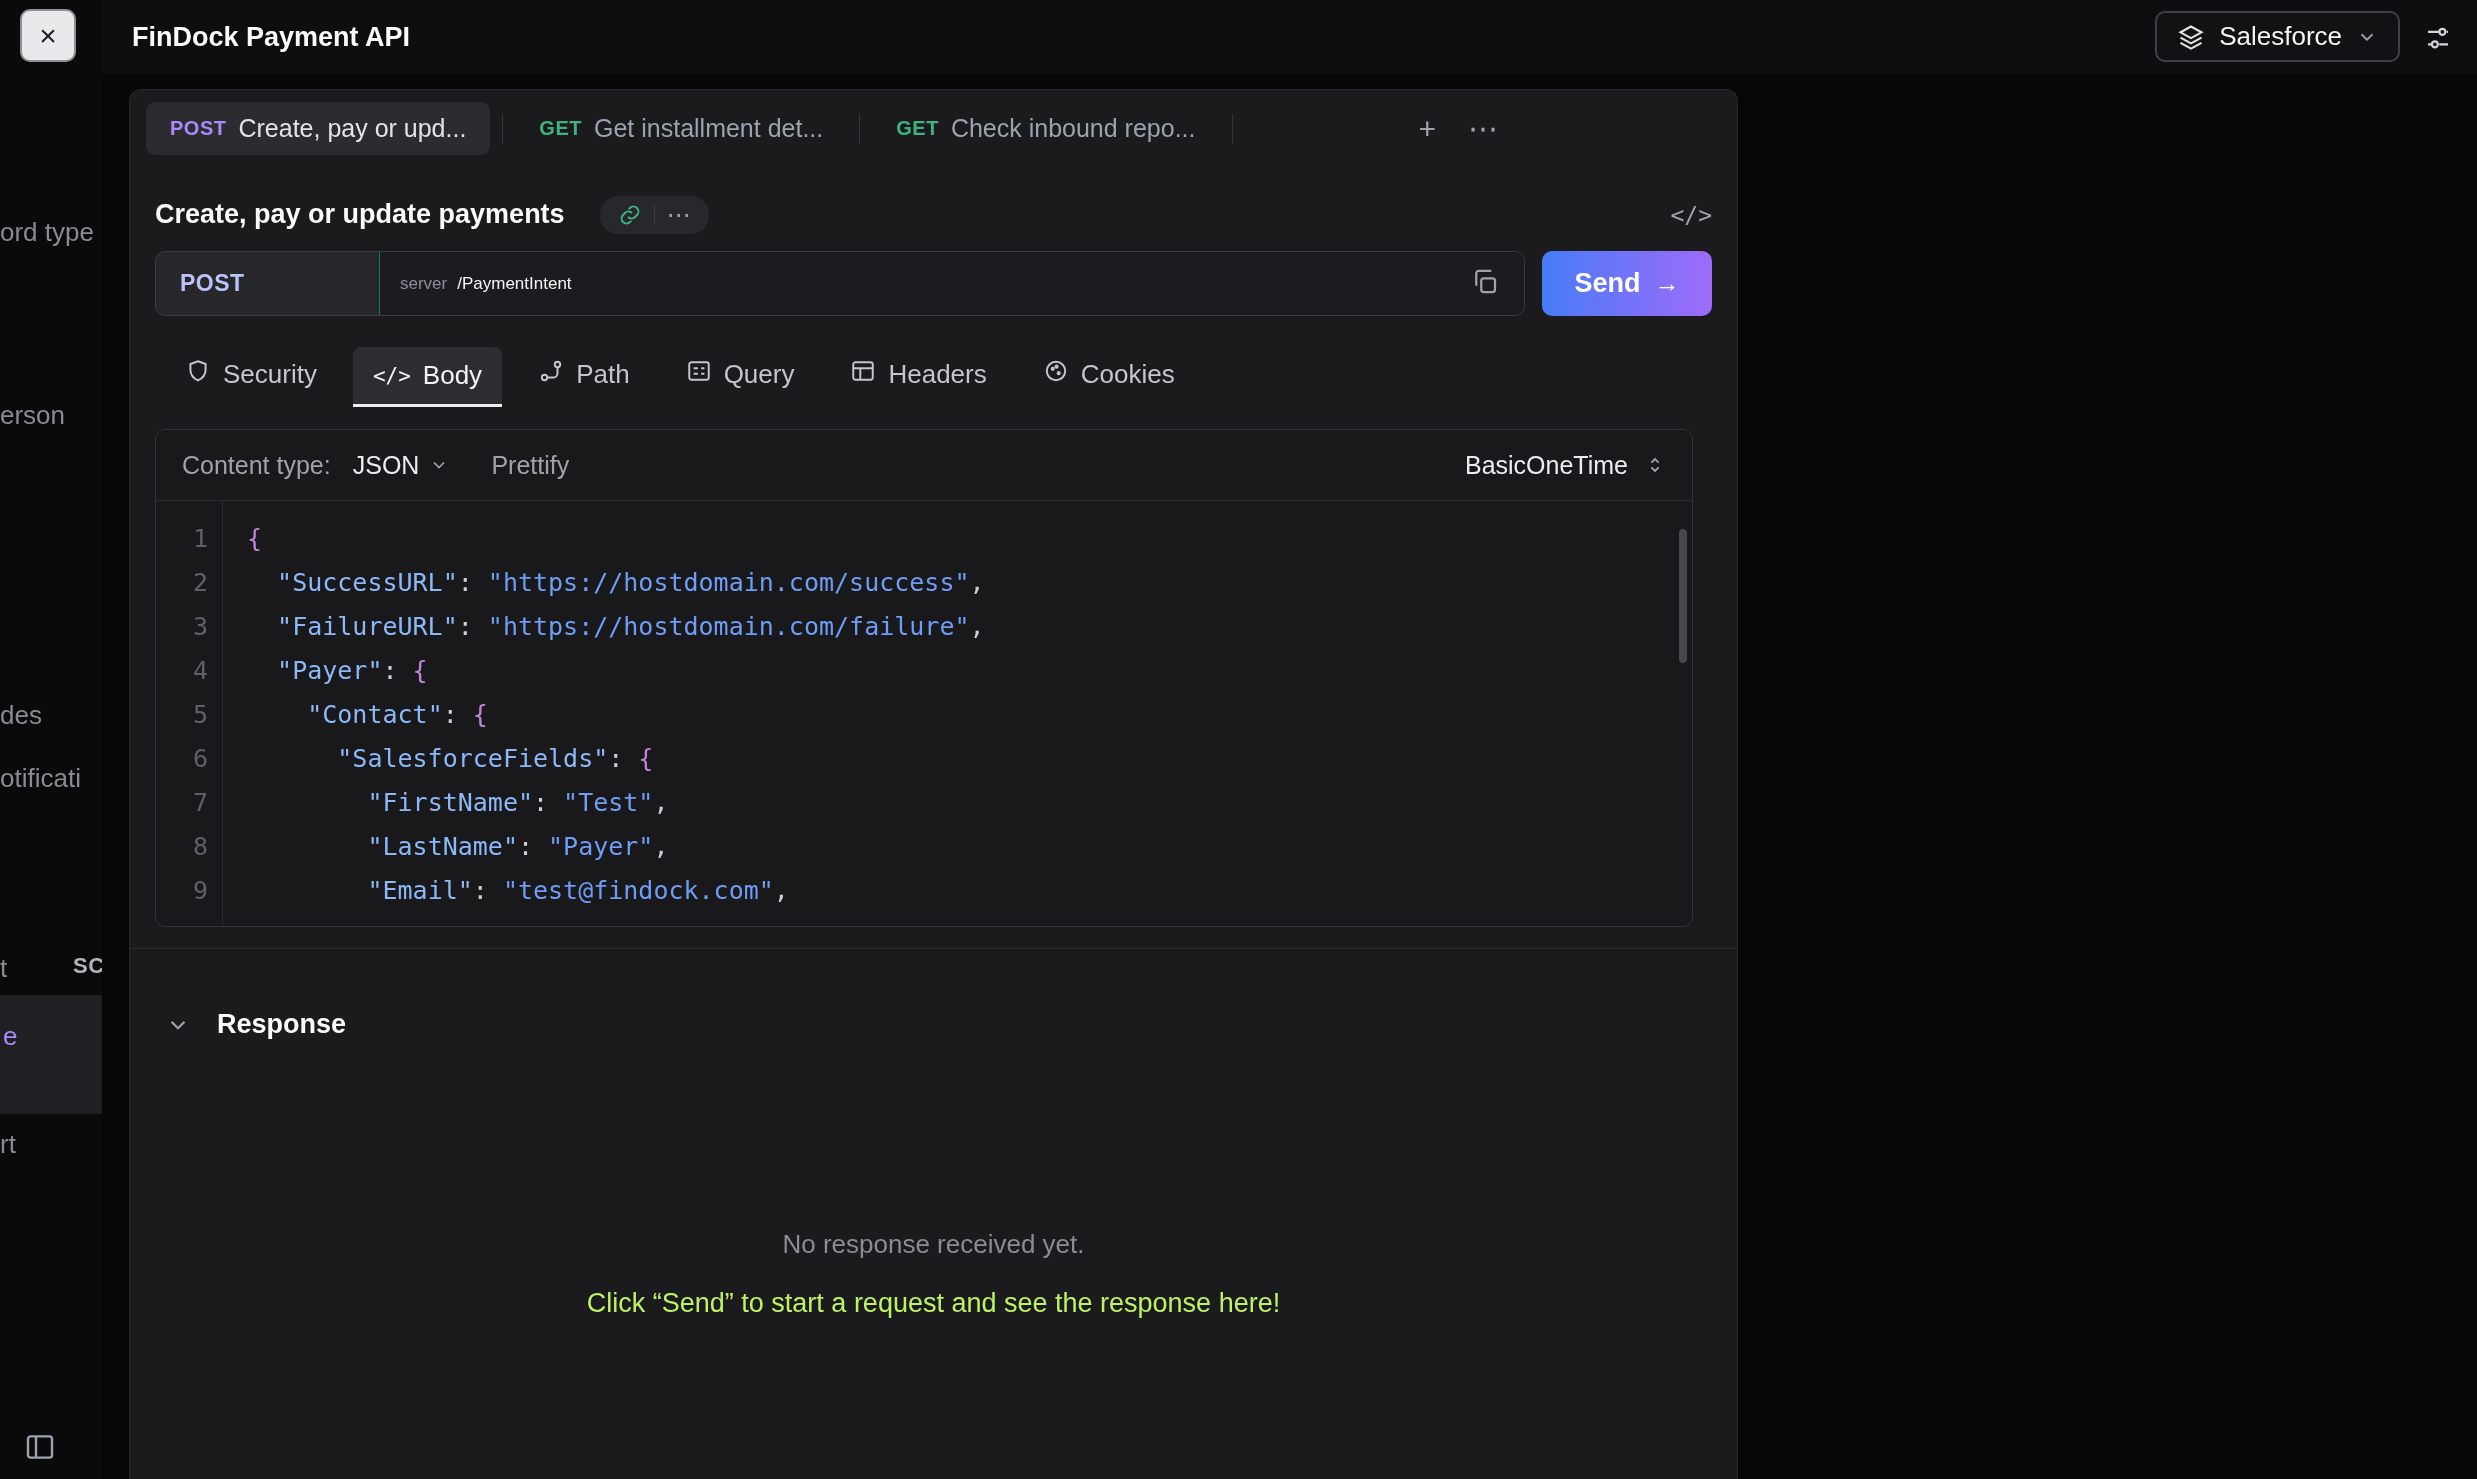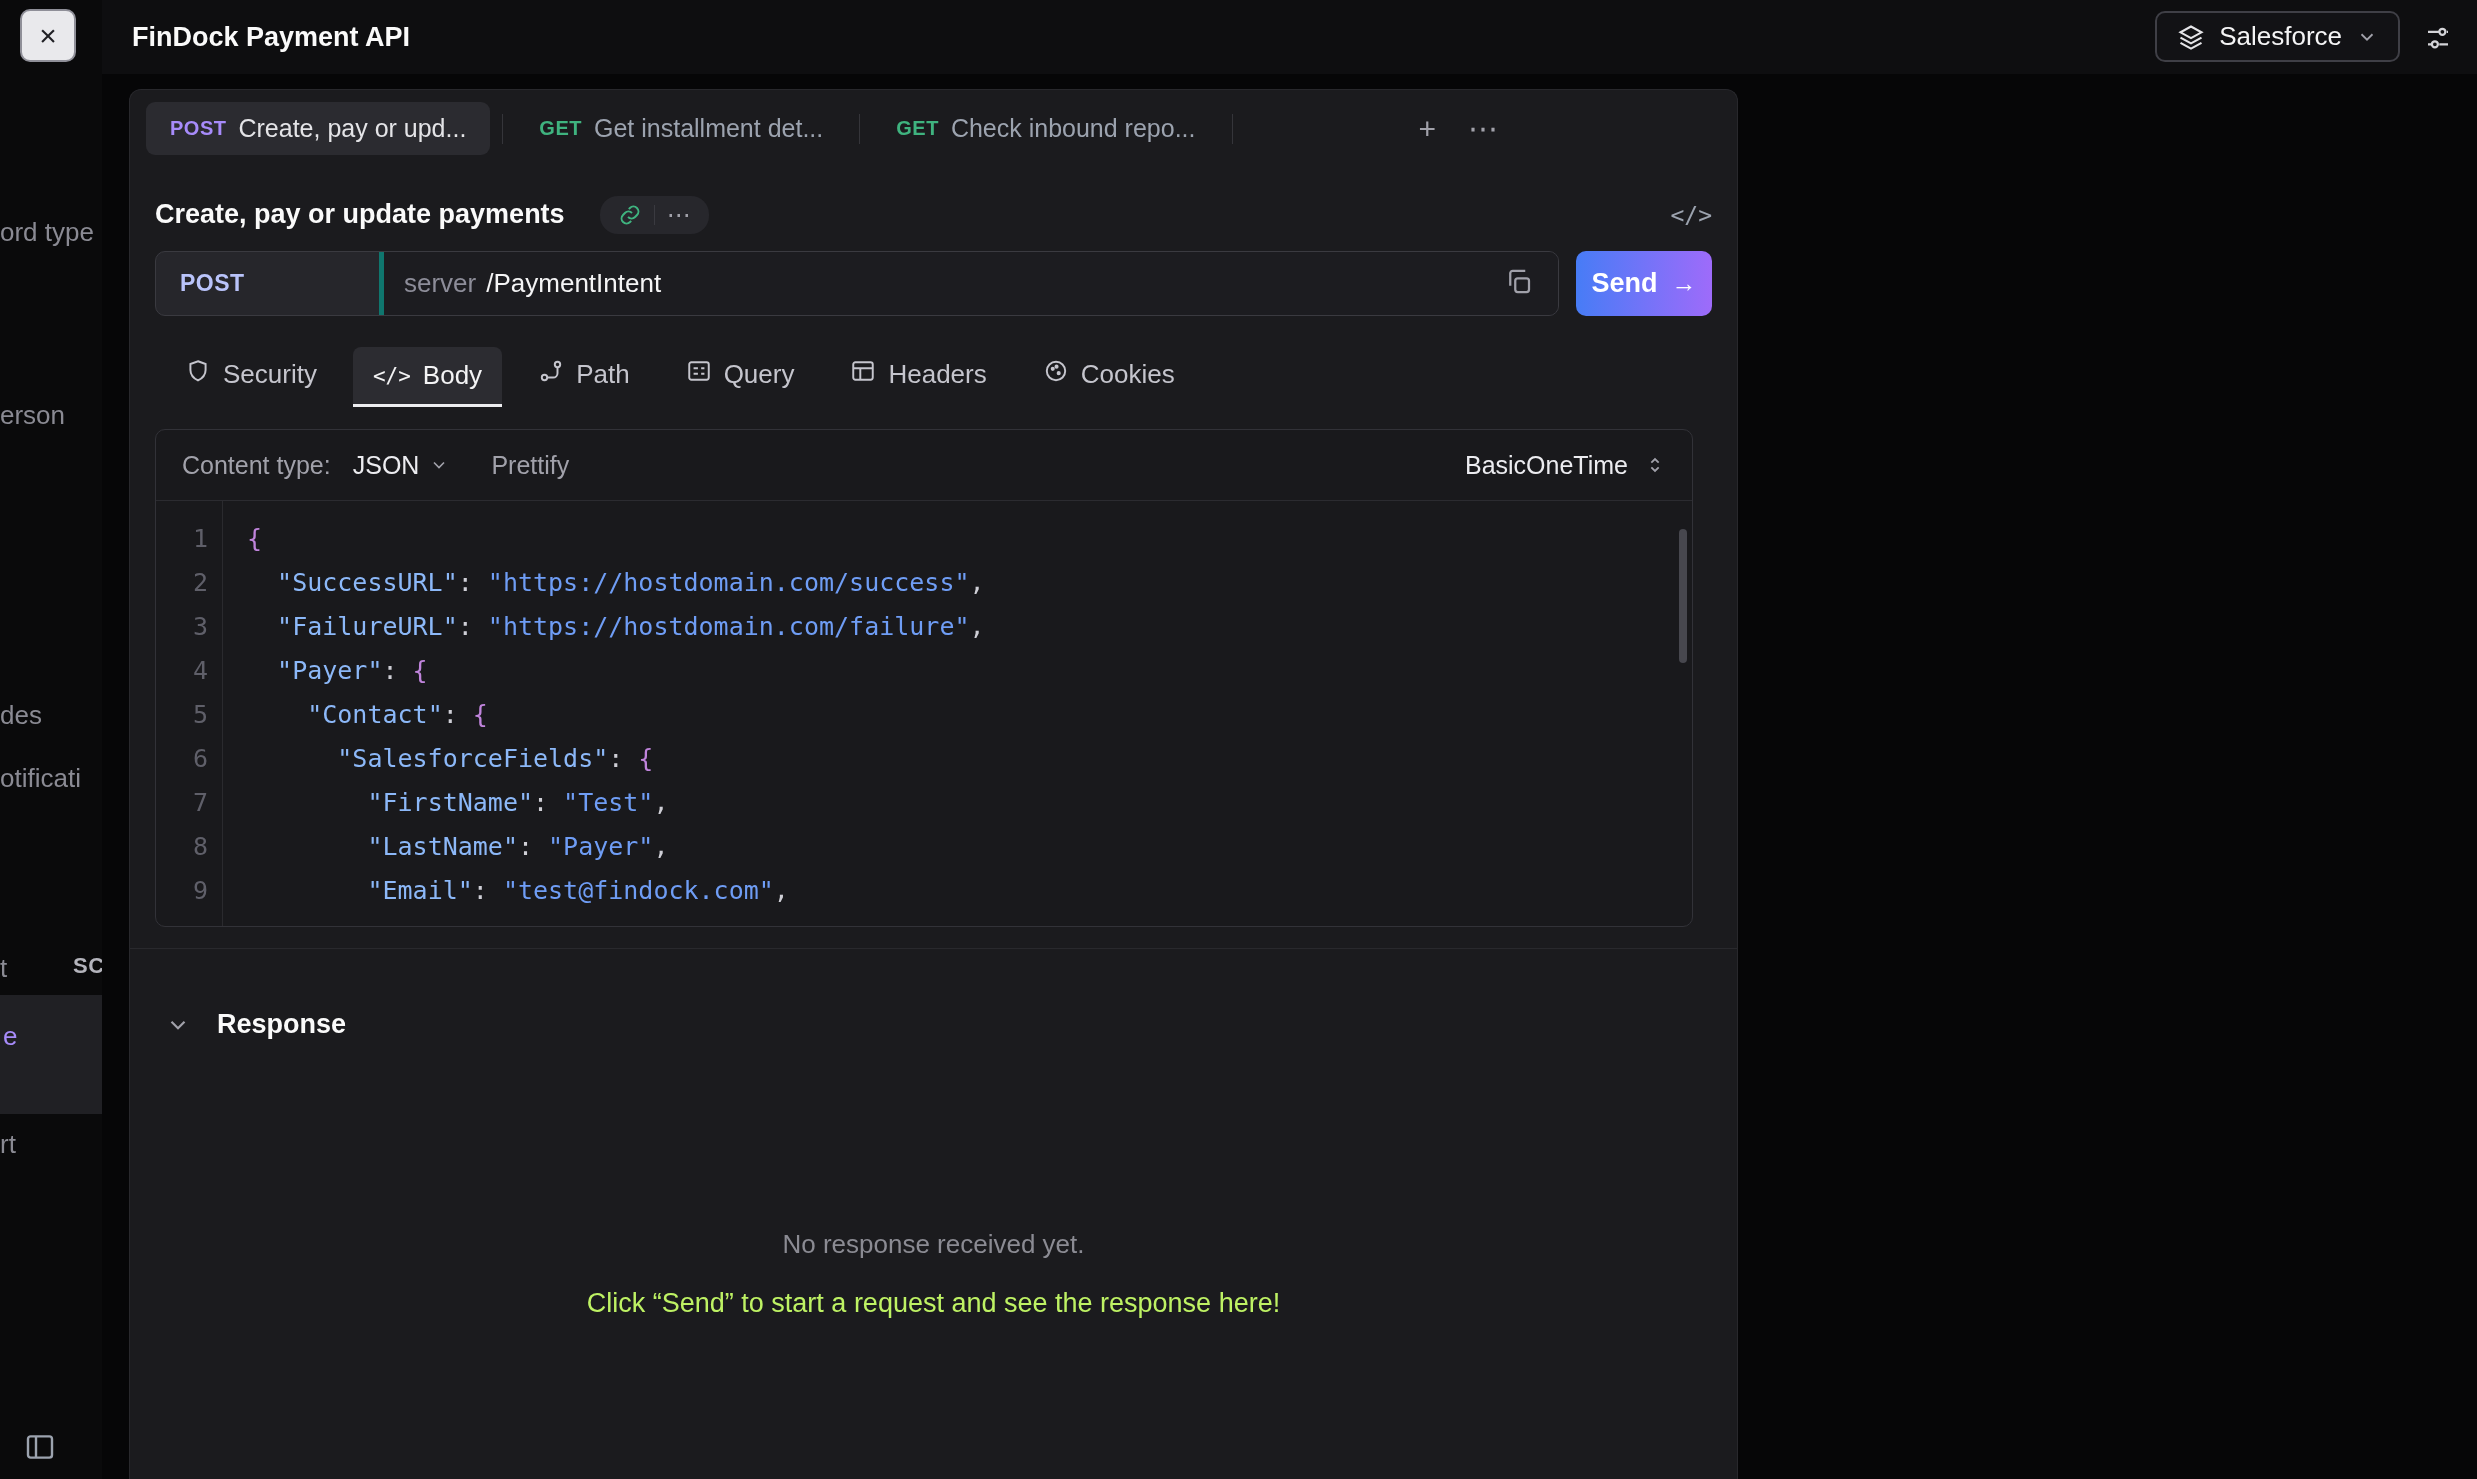--- a/index.html
+++ b/index.html
@@ -75,26 +75,26 @@
   .op-code-icon { margin-left:auto; color:#9ca3af; font-size:23px;
                   font-family:"DejaVu Sans Mono",monospace; cursor:pointer; }
 
   .req-row { position:absolute; left:25px; top:161px; right:25px; height:65px;
              display:flex; gap:17px; }
   .addr-bar { flex:1; display:flex; border:1px solid #3a3a40; border-radius:10px;
               overflow:hidden; background:#26262b; }
   .addr-method { width:223px; display:flex; align-items:center; padding-left:24px;
                  font-size:23px; font-weight:700; color:#b9c3fa; letter-spacing:0.5px; cursor:pointer; }
   .addr-url { flex:1; background:#1c1c20; display:flex; align-items:center;
-              padding:0 20px; font-size:26px; border-left:5px solid #0f766e; cursor:text; }
+              padding:0 20px; font-size:17px; border-left:1px solid #0f766e; cursor:text; }
   .addr-server { color:#8d8d99; }
   .addr-path { color:#f4f4f5; margin-left:10px; }
   .addr-copy { margin-left:auto; color:#a1a1aa; width:34px; height:34px; cursor:pointer; }
   .addr-copy svg { width:30px; height:30px; }
-  .send-btn { width:136px; border-radius:10px; border:none;
+  .send-btn { width:170px; border-radius:10px; border:none;
               background:linear-gradient(90deg,#477cf6,#9e6bfa);
               display:flex; align-items:center; justify-content:center; gap:14px;
               color:#fff; font-size:27px; font-weight:600; cursor:pointer;
               font-family:"Liberation Sans",sans-serif; }
   .send-arrow { font-size:25px; font-weight:400; }
 
   .sec-tabs { position:absolute; left:35px; top:250px; display:flex; align-items:flex-end;
               gap:16px; height:67px; }
   .sec-tab { display:flex; align-items:center; gap:12px; padding:13px 20px;
              color:#c5c5cd; font-size:26px; border-radius:8px; cursor:pointer;

